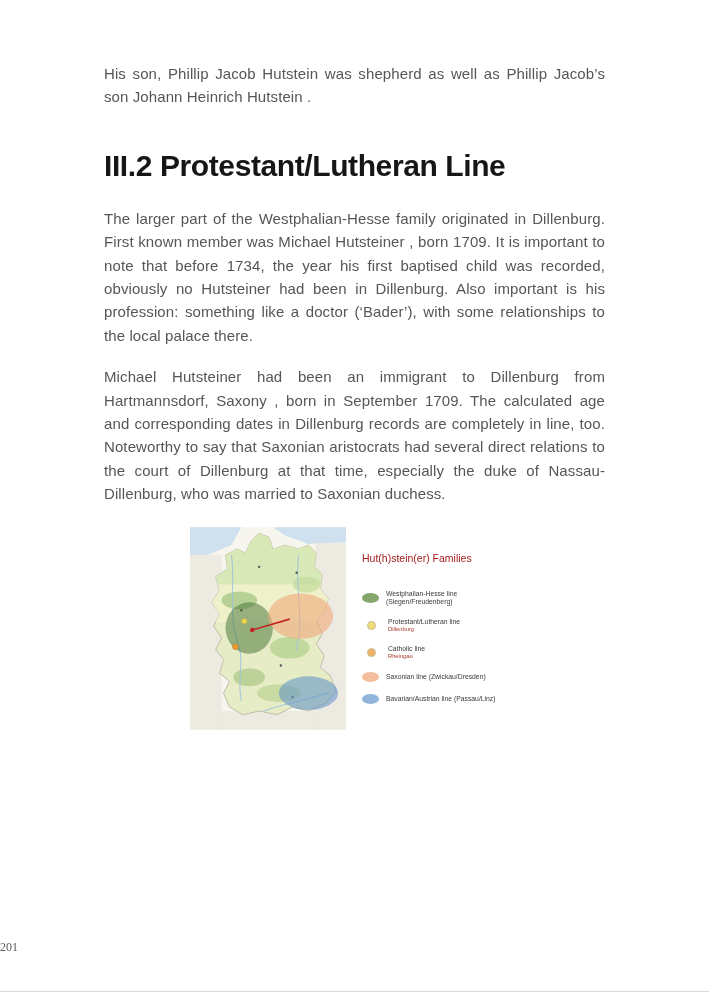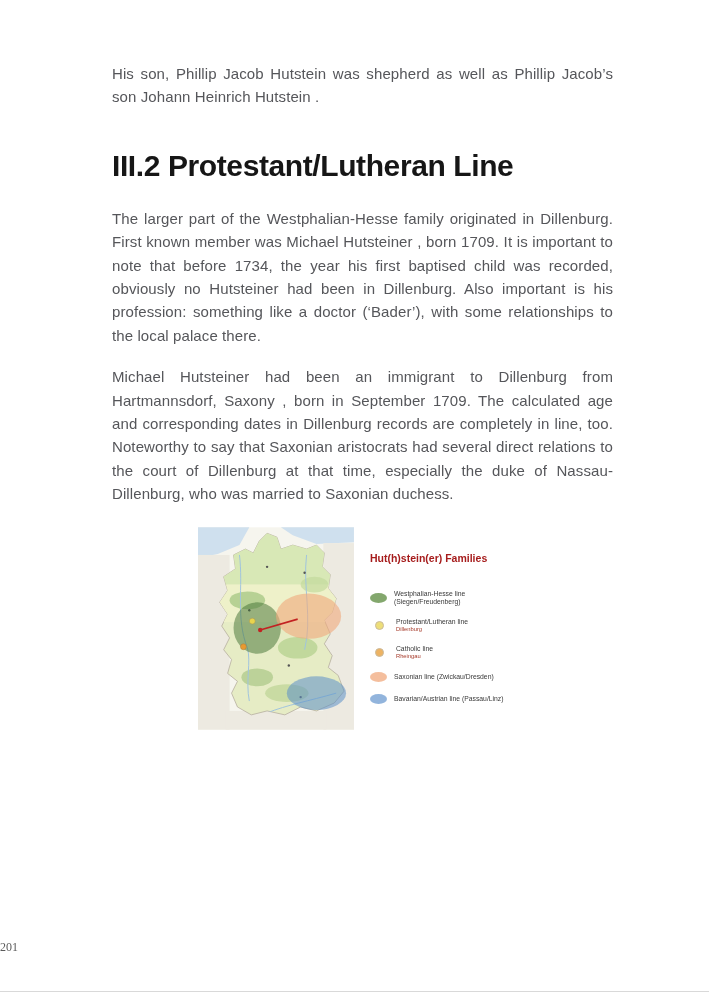--- a/index.html
+++ b/index.html
@@ -7,21 +7,21 @@
     width: 709px; height: 992px;
     background: #ffffff;
     font-family: "Liberation Sans", sans-serif;
     position: relative;
     overflow: hidden;
     border-bottom: 1px solid #d9d9d9;
     box-sizing: border-box;
   }
   .content {
     position: absolute;
-    left: 112px; top: 62px;
+    left: 104px; top: 62px;
     width: 501px;
   }
   .content p {
     margin: 0 0 18px 0;
     font-size: 15px;
     line-height: 23.4px;
     color: #55565a;
     text-align: justify;
     letter-spacing: 0.1px;
   }
@@ -41,21 +41,21 @@
     display: flex;
     align-items: flex-start;
   }
   .legend {
     margin-left: 16px;
     padding-top: 26px;
     width: 150px;
   }
   .legend-title {
     font-size: 10.5px;
-    font-weight: 700;
+    font-weight: 400;
     color: #a61c1c;
     margin-bottom: 26px;
     white-space: nowrap;
   }
   .legend-item {
     display: flex;
     align-items: center;
     margin-bottom: 11px;
     min-height: 11px;
   }

